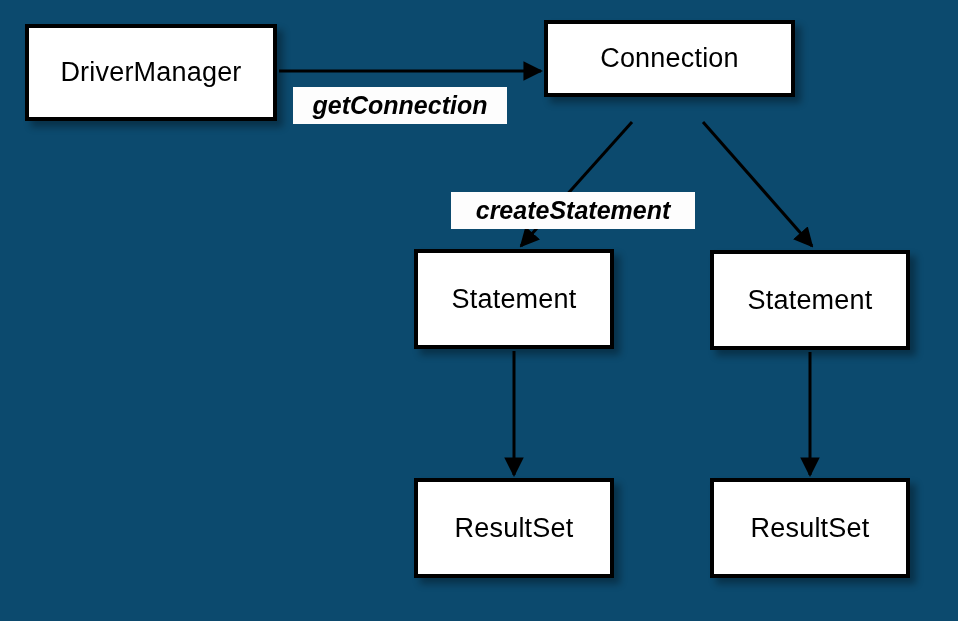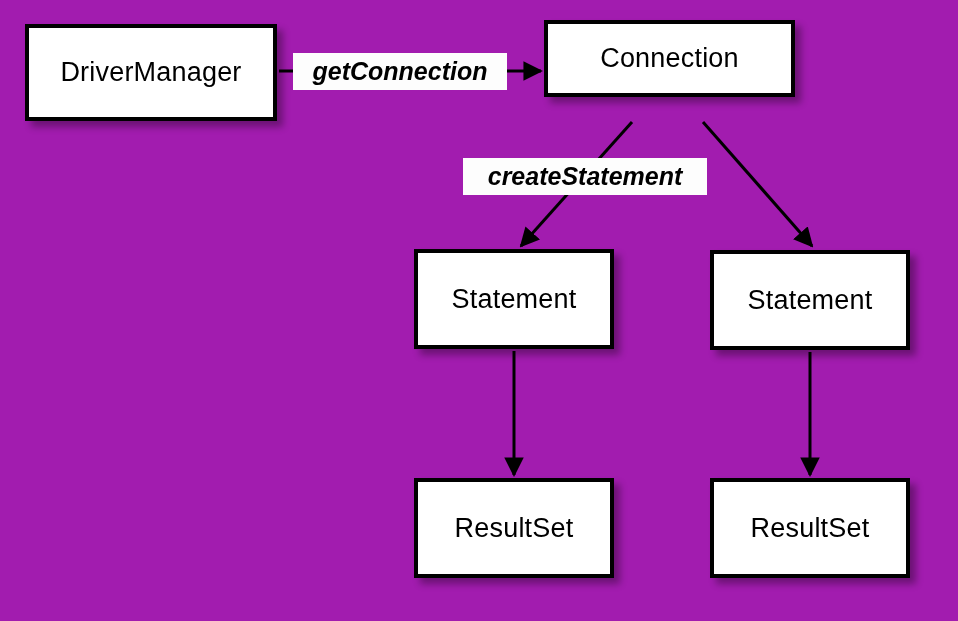--- a/index.html
+++ b/index.html
@@ -11,21 +11,21 @@
     width: 958px;
     height: 621px;
     background: #f7f7f7;
     font-family: "Liberation Sans", sans-serif;
     overflow: hidden;
   }
   #canvas {
     position: relative;
     width: 958px;
     height: 621px;
-    background: #a21caf;
+    background: #0c4a6e;
   }
   
   #edges {
     position: absolute;
     left: 0;
     top: 0;
     width: 958px;
     height: 621px;
     pointer-events: none;
   }
@@ -58,31 +58,32 @@
     font-style: italic;
     font-weight: 700;
     font-size: 25px;
     color: #000000;
     white-space: nowrap;
     display: flex;
     align-items: center;
     justify-content: center;
     line-height: 1;
     z-index: 4;
+    margin-top: 34px;
   }
   
   #node-drivermanager { left: 25px;  top: 24px;  width: 252px; height: 97px; }
   #node-connection    { left: 544px; top: 20px;  width: 251px; height: 77px; }
   #node-statement-1   { left: 414px; top: 249px; width: 200px; height: 100px; }
   #node-statement-2   { left: 710px; top: 250px; width: 200px; height: 100px; }
   #node-resultset-1   { left: 414px; top: 478px; width: 200px; height: 100px; }
   #node-resultset-2   { left: 710px; top: 478px; width: 200px; height: 100px; }
   
   #label-getconnection   { left: 293px; top: 53px;  width: 214px; height: 37px; }
-  #label-createstatement { left: 463px; top: 158px; width: 244px; height: 37px; }
+  #label-createstatement { left: 451px; top: 158px; width: 244px; height: 37px; }
   #label-executequery    { left: 406px; top: 392px; width: 214px; height: 37px; }
 </style>
 </head>
 <body>
 
 <div id="canvas">
 
   <svg id="edges" viewBox="0 0 958 621" width="958" height="621" xmlns="http://www.w3.org/2000/svg">
     <defs>
       <marker id="arrowhead" viewBox="0 0 10 10" refX="9" refY="5" markerWidth="6.5" markerHeight="6.5" orient="auto-start-reverse">

